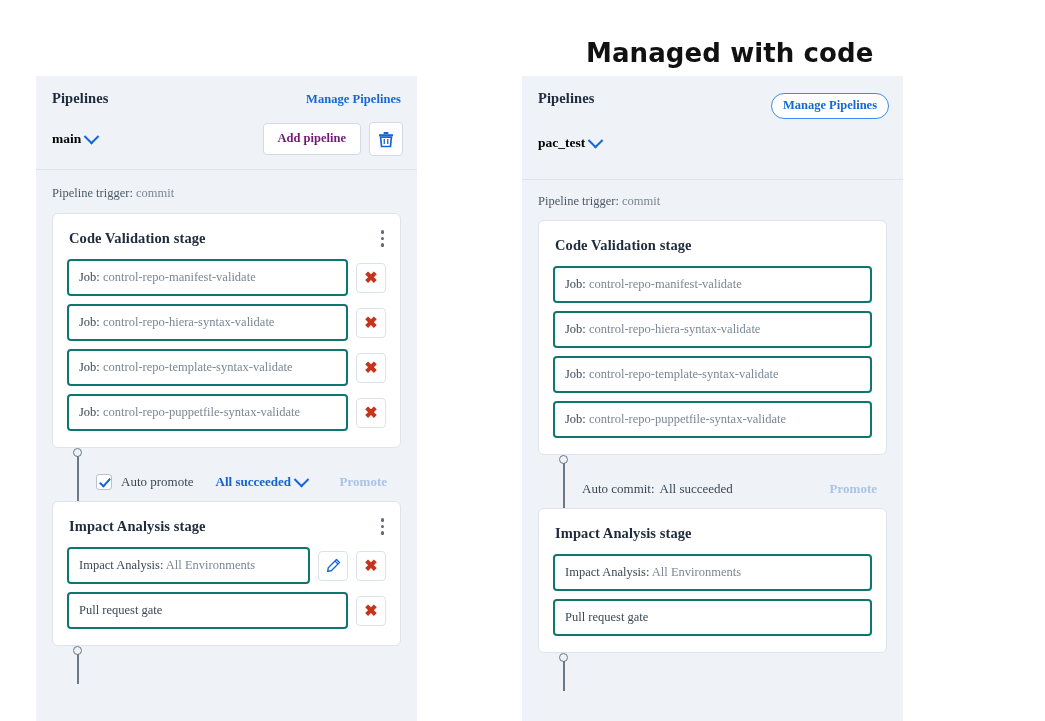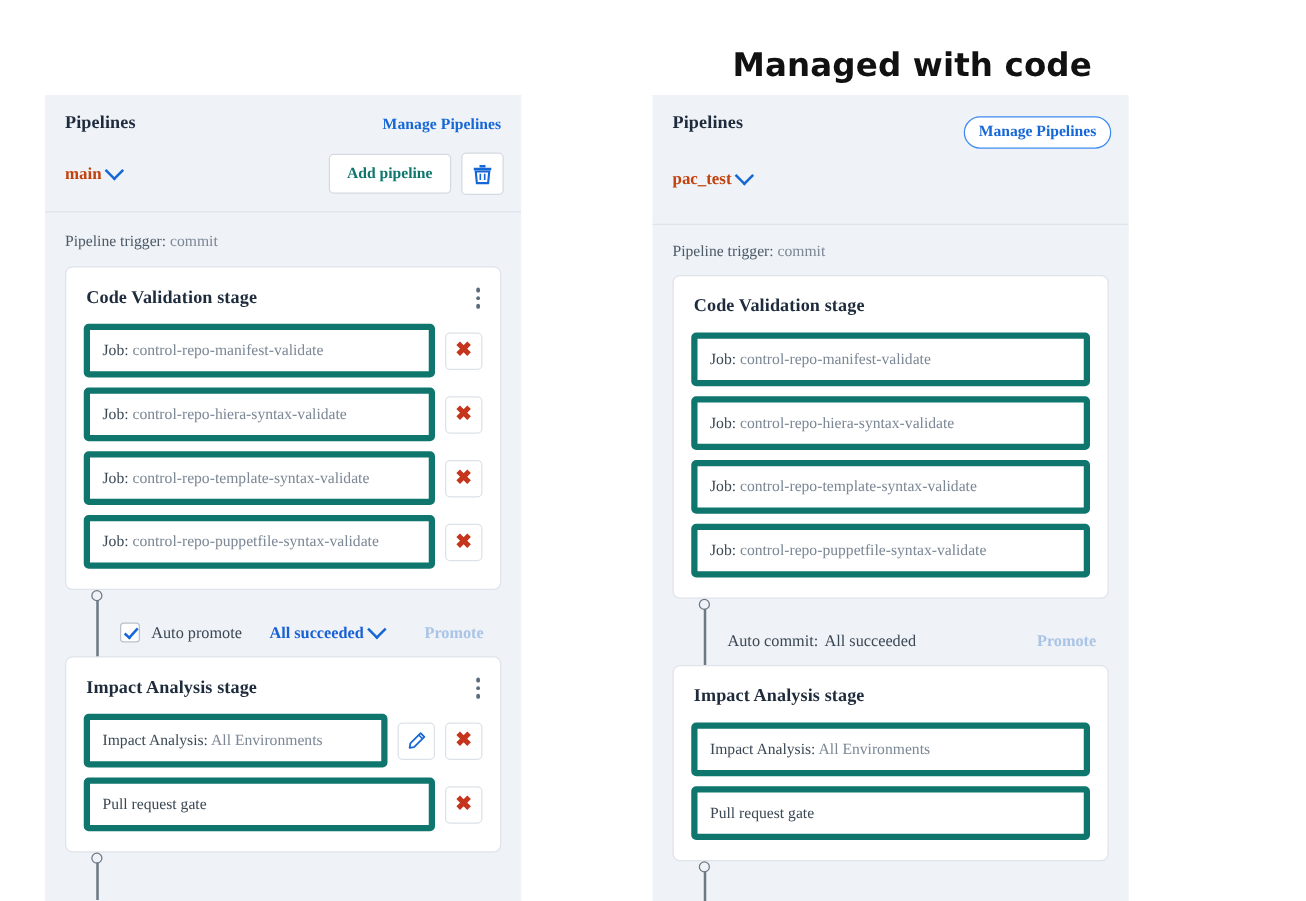--- a/index.html
+++ b/index.html
@@ -89,21 +89,21 @@
     display: flex;
     align-items: center;
     gap: 5px;
   }
   #branch-row-left  { top: 55px; }
   #branch-row-right { top: 59px; }
 
   .branch-name {
     font-size: 13.5px;
     font-weight: 700;
-    color: #c2410c;
+    color: #000000;
     white-space: nowrap;
   }
   .chev {
     display: inline-block;
     width: 9px; height: 9px;
     border-right: 2px solid #1667d6;
     border-bottom: 2px solid #1667d6;
     transform: rotate(45deg) translate(-2px,-2px);
   }
 
@@ -111,21 +111,21 @@
     position: absolute;
     right: 14px;
     top: 46px;
     display: flex;
     align-items: center;
     gap: 8px;
   }
   .add-pipeline-btn {
     font-size: 12.5px;
     font-weight: 700;
-    color: #0f766e;
+    color: #701a75;
     background: #ffffff;
     border: 1px solid #d4dae1;
     border-radius: 4px;
     padding: 8px 14px;
     white-space: nowrap;
     line-height: 1.1;
   }
   .icon-btn-square {
     width: 32px; height: 32px;
     background: #ffffff;
@@ -180,21 +180,21 @@
   .item-row {
     display: flex;
     align-items: center;
     gap: 8px;
     margin-bottom: 8px;
   }
   .item-row:last-child { margin-bottom: 2px; }
 
   .item-field {
     flex: 1 1 auto;
-    border: 5px solid #0f766e;
+    border: 2px solid #0f766e;
     border-radius: 4px;
     background: #ffffff;
     padding: 9px 10px;
     font-size: 12.5px;
     color: #4c5a67;
     white-space: nowrap;
     overflow: hidden;
     box-sizing: border-box;
   }
   .item-field .lbl { color: #3b4854; }

